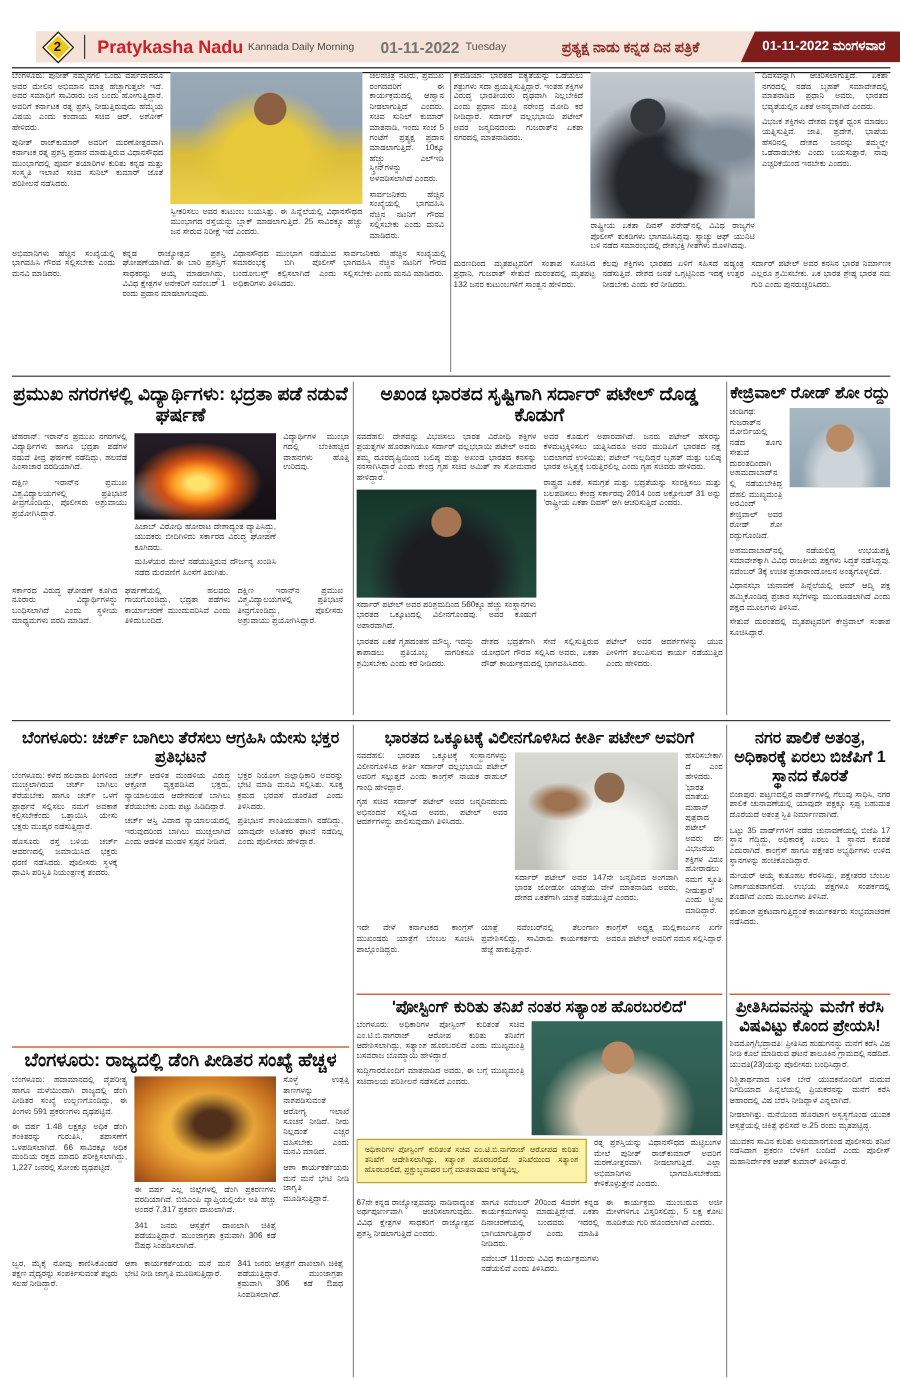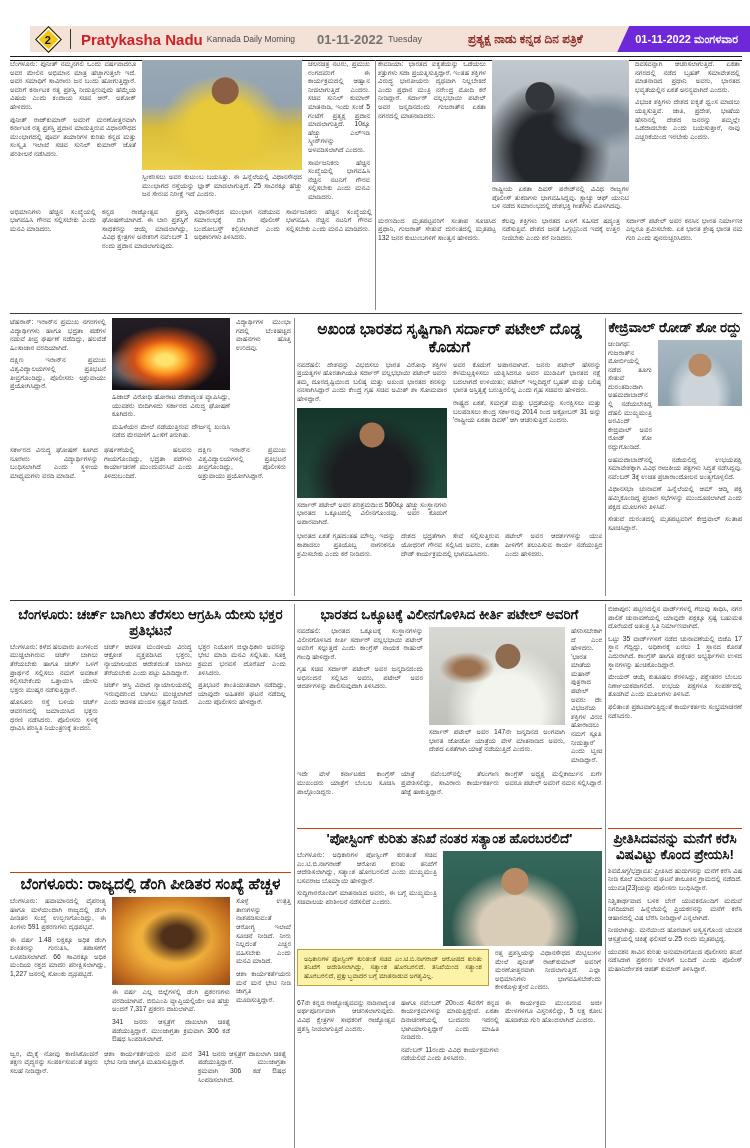--- a/index.html
+++ b/index.html
@@ -19,21 +19,21 @@
     display:flex;align-items:center;justify-content:center;box-shadow:0 0 0 1.5px #fff inset;
   }
   .diamond span{transform:rotate(-45deg);font-weight:bold;font-size:11px;color:#111;}
   .mast-vline{width:1px;height:20px;background:#333;margin:0 10px 0 12px;}
   .paper-title{color:#cc2127;font-weight:bold;font-size:15px;letter-spacing:0;}
   .paper-sub{color:#4a4a4a;font-size:8.5px;margin-left:4px;}
   .mast-date{font-weight:bold;font-size:13px;color:#737373;margin-left:22px;}
   .mast-day{font-size:9px;color:#555;margin-left:5px;}
   .kn-title{color:#8a2a23;font-weight:bold;font-size:12px;margin-left:46px;white-space:nowrap;}
   .banner{
-    position:absolute;right:-4px;top:0;height:26px;background:#6d28d9;
+    position:absolute;right:-4px;top:0;height:26px;background:#7f1d1d;
     display:flex;align-items:center;padding:0 12px 0 18px;
     clip-path:polygon(12px 0,100% 0,100% 100%,0 100%);
   }
   .banner span{color:#fff;font-weight:bold;font-size:11px;white-space:nowrap;}
   .double-rule{
     position:absolute;left:10px;top:56px;width:732px;height:3px;
     border-top:1.5px solid #1a1a1a;border-bottom:0.8px solid #1a1a1a;
   }
   
   .article{position:absolute;overflow:hidden;}
@@ -167,20 +167,21 @@
     <div class="col" style="width:118px;">
         <p>ಸರ್ದಾರ್ ಪಟೇಲ್ ಅವರ ಕನಸಿನ ಭಾರತ ನಿರ್ಮಾಣಕ್ಕೆ ಎಲ್ಲರೂ ಶ್ರಮಿಸಬೇಕು. ಏಕ ಭಾರತ ಶ್ರೇಷ್ಠ ಭಾರತ ನಮ್ಮ ಗುರಿ ಎಂದು ಪುನರುಚ್ಚರಿಸಿದರು.</p>
       </div>
   </div>
 </div>
 
 <div class="vdiv" style="left:375px;top:60px;height:250px;"></div>
 <div class="hdiv" style="left:10px;top:313px;width:732px;"></div>
 
 <div class="article" style="left:10px;top:318px;width:281px;height:278px;">
+  <h2 class="h-lg">ಪ್ರಮುಖ ನಗರಗಳಲ್ಲಿ ವಿದ್ಯಾರ್ಥಿಗಳು: ಭದ್ರತಾ ಪಡೆ ನಡುವೆ ಘರ್ಷಣೆ</h2>
   <div class="cols">
     <div class="col" style="width:96px;">
       <p>ಟೆಹರಾನ್: ಇರಾನ್‌ನ ಪ್ರಮುಖ ನಗರಗಳಲ್ಲಿ ವಿದ್ಯಾರ್ಥಿಗಳು ಹಾಗೂ ಭದ್ರತಾ ಪಡೆಗಳ ನಡುವೆ ತೀವ್ರ ಘರ್ಷಣೆ ನಡೆದಿದ್ದು, ಹಲವೆಡೆ ಹಿಂಸಾಚಾರ ವರದಿಯಾಗಿದೆ.</p>
       <p>ದಕ್ಷಿಣ ಇರಾನ್‌ನ ಪ್ರಮುಖ ವಿಶ್ವವಿದ್ಯಾಲಯಗಳಲ್ಲಿ ಪ್ರತಿಭಟನೆ ತೀವ್ರಗೊಂಡಿದ್ದು, ಪೊಲೀಸರು ಅಶ್ರುವಾಯು ಪ್ರಯೋಗಿಸಿದ್ದಾರೆ.</p>
     </div>
     <div class="col" style="width:118px;">
       <div class="photo ph-fire" style="width:118px;height:72px;margin-bottom:3px;"></div>
       <p>ಹಿಜಾಬ್ ವಿರೋಧಿ ಹೋರಾಟ ದೇಶಾದ್ಯಂತ ವ್ಯಾಪಿಸಿದ್ದು, ಯುವಕರು ಬೀದಿಗಿಳಿದು ಸರ್ಕಾರದ ವಿರುದ್ಧ ಘೋಷಣೆ ಕೂಗಿದರು.</p>
       <p>ಮಹಿಳೆಯರ ಮೇಲೆ ನಡೆಯುತ್ತಿರುವ ದೌರ್ಜನ್ಯ ಖಂಡಿಸಿ ನಡೆದ ಮೆರವಣಿಗೆ ಹಿಂಸೆಗೆ ತಿರುಗಿತು.</p>
     </div>
@@ -286,20 +287,21 @@
     <div class="col" style="width:98px;">
         <p>ಯಾತ್ರೆ ನವೆಂಬರ್‌ನಲ್ಲಿ ತೆಲಂಗಾಣ ಪ್ರವೇಶಿಸಲಿದ್ದು, ಸಾವಿರಾರು ಕಾರ್ಯಕರ್ತರು ಹೆಜ್ಜೆ ಹಾಕುತ್ತಿದ್ದಾರೆ.</p>
       </div>
     <div class="col" style="width:98px;">
         <p>ಕಾಂಗ್ರೆಸ್ ಅಧ್ಯಕ್ಷ ಮಲ್ಲಿಕಾರ್ಜುನ ಖರ್ಗೆ ಅವರೂ ಪಟೇಲ್ ಅವರಿಗೆ ನಮನ ಸಲ್ಲಿಸಿದ್ದಾರೆ.</p>
       </div>
   </div>
 </div>
 
 <div class="article" style="left:608px;top:605px;width:134px;height:219px;">
+  <h2 class="h-md">ನಗರ ಪಾಲಿಕೆ ಅತಂತ್ರ, ಅಧಿಕಾರಕ್ಕೆ ಏರಲು ಬಿಜೆಪಿಗೆ 1 ಸ್ಥಾನದ ಕೊರತೆ</h2>
   <p>ಬಿಜಾಪುರ: ಪಟ್ಟಣದಲ್ಲಿನ ವಾರ್ಡ್‌ಗಳಲ್ಲಿ ಗೆಲುವು ಸಾಧಿಸಿ, ನಗರ ಪಾಲಿಕೆ ಚುನಾವಣೆಯಲ್ಲಿ ಯಾವುದೇ ಪಕ್ಷಕ್ಕೂ ಸ್ಪಷ್ಟ ಬಹುಮತ ದೊರೆಯದೆ ಅತಂತ್ರ ಸ್ಥಿತಿ ನಿರ್ಮಾಣವಾಗಿದೆ.</p>
   <p>ಒಟ್ಟು 35 ವಾರ್ಡ್‌ಗಳಿಗೆ ನಡೆದ ಚುನಾವಣೆಯಲ್ಲಿ ಬಿಜೆಪಿ 17 ಸ್ಥಾನ ಗೆದ್ದಿದ್ದು, ಅಧಿಕಾರಕ್ಕೆ ಏರಲು 1 ಸ್ಥಾನದ ಕೊರತೆ ಎದುರಾಗಿದೆ. ಕಾಂಗ್ರೆಸ್ ಹಾಗೂ ಪಕ್ಷೇತರ ಅಭ್ಯರ್ಥಿಗಳು ಉಳಿದ ಸ್ಥಾನಗಳನ್ನು ಹಂಚಿಕೊಂಡಿದ್ದಾರೆ.</p>
   <p>ಮೇಯರ್ ಆಯ್ಕೆ ಕುತೂಹಲ ಕೆರಳಿಸಿದ್ದು, ಪಕ್ಷೇತರರ ಬೆಂಬಲ ನಿರ್ಣಾಯಕವಾಗಲಿದೆ. ಉಭಯ ಪಕ್ಷಗಳೂ ಸಂಪರ್ಕದಲ್ಲಿ ತೊಡಗಿವೆ ಎಂದು ಮೂಲಗಳು ತಿಳಿಸಿವೆ.</p>
   <p>ಫಲಿತಾಂಶ ಪ್ರಕಟವಾಗುತ್ತಿದ್ದಂತೆ ಕಾರ್ಯಕರ್ತರು ಸಂಭ್ರಮಾಚರಣೆ ನಡೆಸಿದರು.</p>
 </div>
 
 <div class="article topline" style="left:10px;top:872px;width:281px;height:276px;">
   <h2 class="h-lg">ಬೆಂಗಳೂರು: ರಾಜ್ಯದಲ್ಲಿ ಡೆಂಗಿ ಪೀಡಿತರ ಸಂಖ್ಯೆ ಹೆಚ್ಚಳ</h2>
   <div class="cols">
     <div class="col" style="width:96px;">

